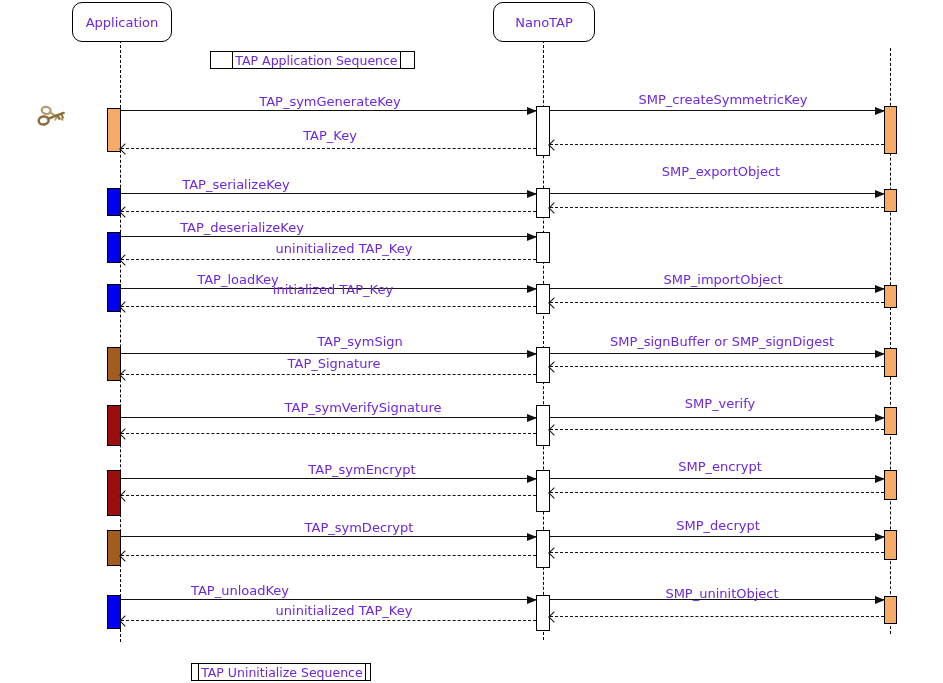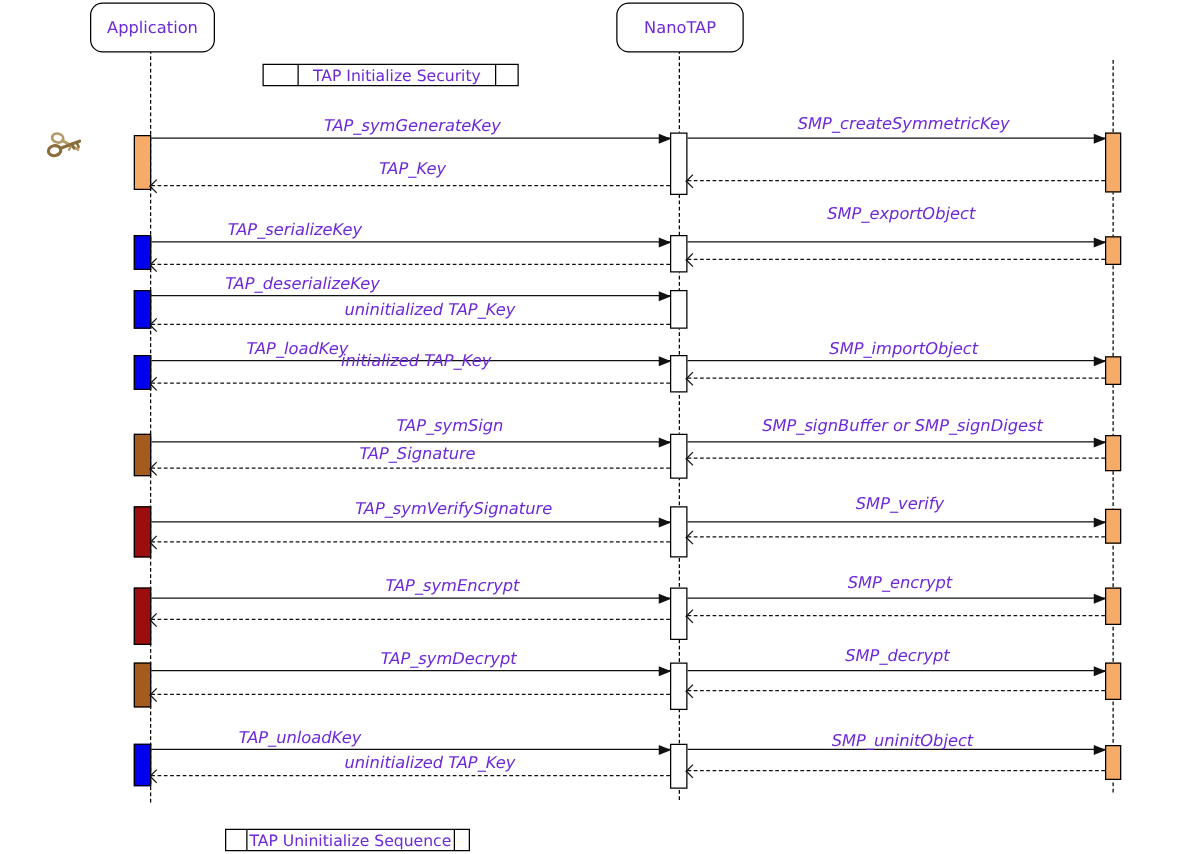--- a/index.html
+++ b/index.html
@@ -33,21 +33,21 @@
   .head-filled{
     position:absolute;right:-1px;top:-4px;width:0;height:0;
     border-left:10px solid var(--line);border-top:4px solid transparent;border-bottom:4px solid transparent;
   }
   .head-open{
     position:absolute;left:0;top:-4px;width:7px;height:7px;
     border:solid var(--line);border-width:0 1px 1px 0;transform:rotate(135deg);
   }
   .mlabel{
     position:absolute;transform:translateX(-50%);white-space:nowrap;
-    font-size:13px;line-height:15px;z-index:6;font-style:italic;
+    font-size:13px;line-height:15px;z-index:6;
   }
   .note{
     position:absolute;left:2px;top:52px;width:112px;height:38px;box-sizing:border-box;
     border:1px solid #000;border-radius:8px;padding:2px;background:#fff;z-index:5;
   }
   .note-inner{
     width:100%;height:100%;box-sizing:border-box;border:1px solid #000;border-radius:5px;
     display:flex;align-items:center;justify-content:center;text-align:center;
     font-size:13px;line-height:16px;
   }
@@ -87,24 +87,24 @@
         <ellipse cx="10" cy="18" rx="5" ry="4" stroke-width="2.5"></ellipse>
         <line x1="15" y1="17" x2="31" y2="14" stroke-width="2.5"></line>
         <line x1="24.5" y1="15" x2="25.5" y2="19" stroke-width="2"></line>
         <line x1="28.5" y1="14.5" x2="29.5" y2="18.5" stroke-width="2"></line>
       </g>
     </svg>
   </span>
 
   <div class="fragment" style="left:210px;top:51px;width:205px">
     <div class="frag-cell-l" style="width:27px"></div>
-    <div class="frag-label">TAP Initialize Security</div>
+    <div class="frag-label">TAP Application Sequence</div>
     <div class="frag-cell-r" style="width:17px"></div>
   </div>
-  <div class="fragment" style="left:180px;top:663px;width:196px">
+  <div class="fragment" style="left:191px;top:663px;width:180px">
     <div class="frag-cell-l" style="width:24px"></div>
     <div class="frag-label">TAP Uninitialize Sequence</div>
     <div class="frag-cell-r" style="width:17px"></div>
   </div>
 
   <div class="bar c-orange" style="left:107px;top:108px;height:44px"></div>
   <div class="bar c-white" style="left:536px;top:106px;height:50px"></div>
   <div class="bar c-orange" style="left:884px;top:106px;height:48px;width:13px"></div>
   <div class="msg" style="left:121px;top:110px;width:415px">
       <span class="head-filled"></span>

